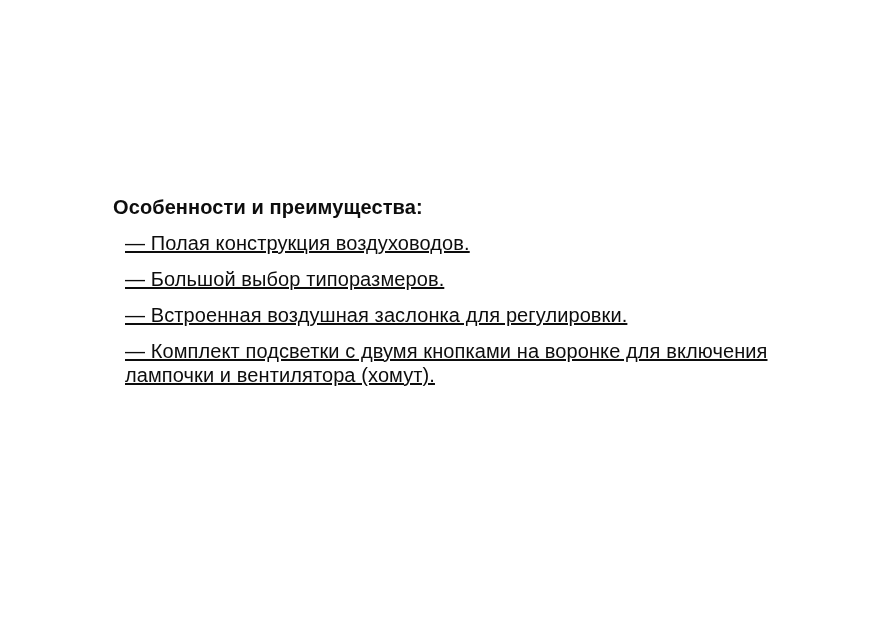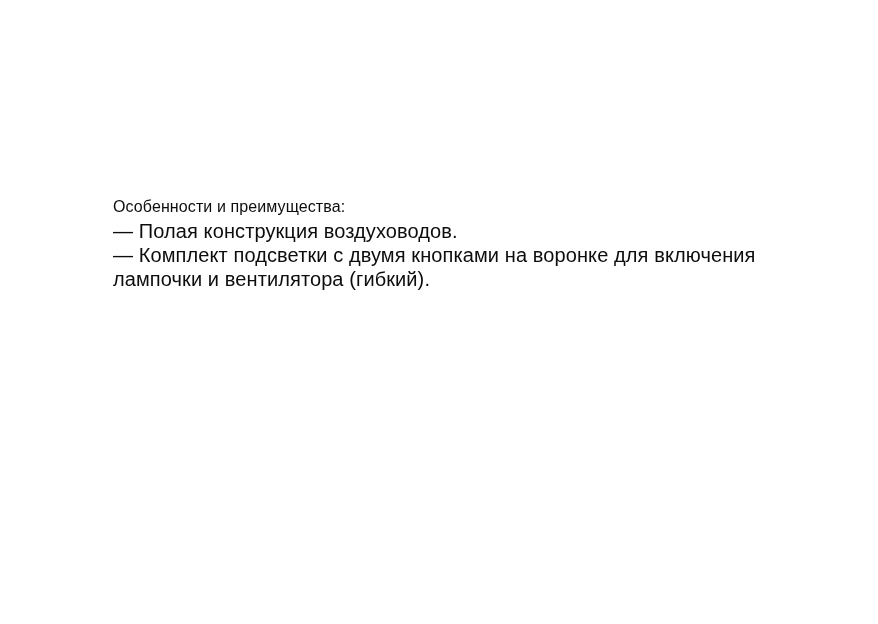--- a/index.html
+++ b/index.html
@@ -19,30 +19,33 @@
     left: 113px;
     top: 195px;
     width: 695px;
     color: #0d0d0d;
     font-size: 20px;
     line-height: 24px;
     letter-spacing: 0.1px;
   }
   .features-heading {
     margin: 0;
-    font-size: 16px;
+    font-size: 20px;
     line-height: 24px;
-    font-weight: 400;
+    font-weight: 700;
   }
   .feature-item {
-    margin: 0;
+    margin: 12px;
     white-space: pre-line; 
+    text-decoration: underline;
   }
 </style>
 </head>
 <body>
 
 <main class="description-block">
   <h2 class="features-heading">Особенности и преимущества:</h2>
   <p class="feature-item">— Полая конструкция воздуховодов.</p>
+  <p class="feature-item">— Большой выбор типоразмеров.</p>
+  <p class="feature-item">— Встроенная воздушная заслонка для регулировки.</p>
   <p class="feature-item">— Комплект подсветки с двумя кнопками на воронке для включения
-лампочки и вентилятора (гибкий).</p>
+лампочки и вентилятора (хомут).</p>
 </main>
 
 </body></html>

